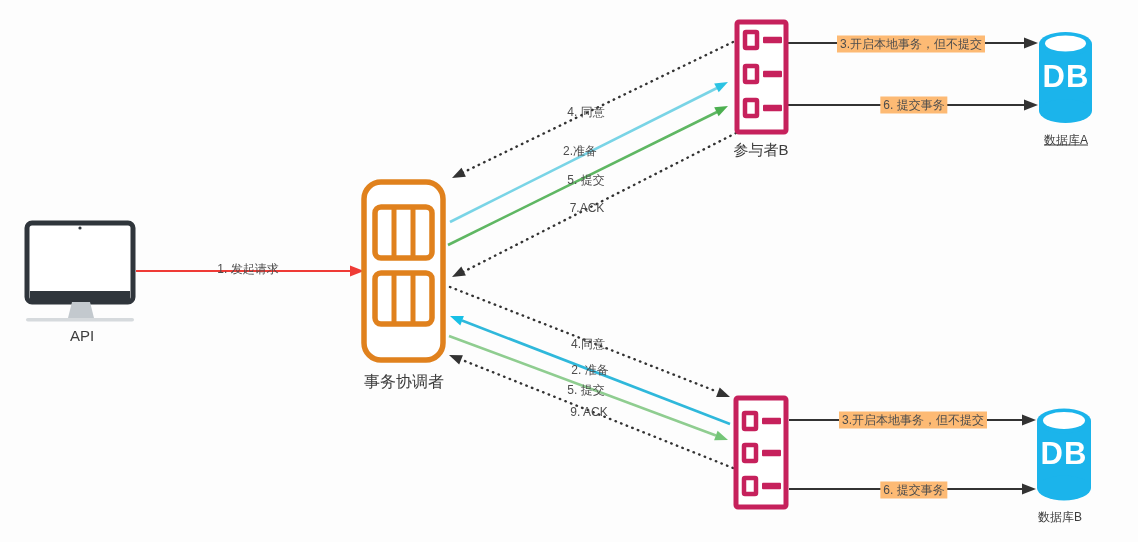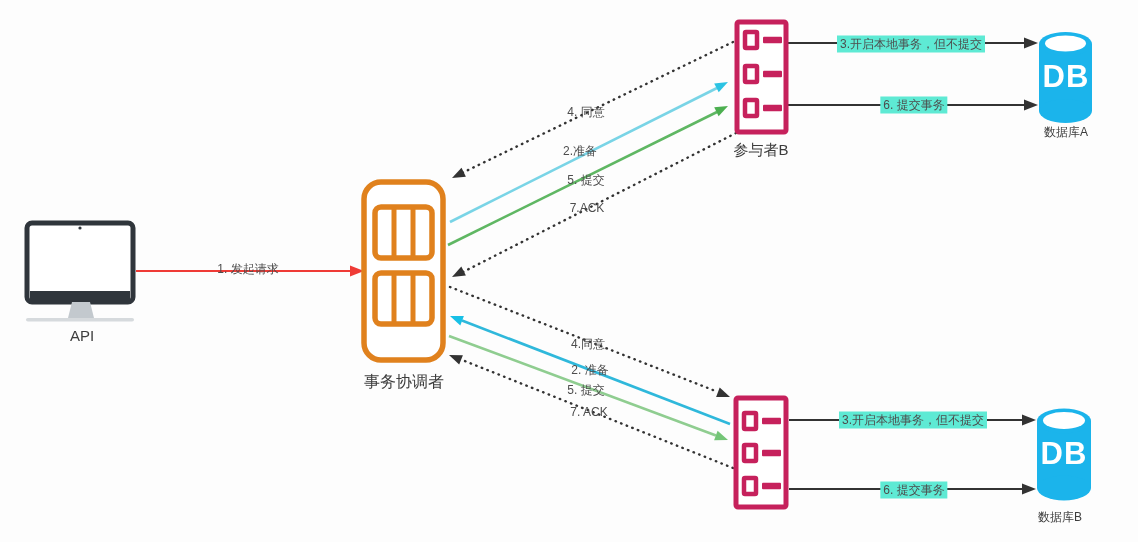--- a/index.html
+++ b/index.html
@@ -3,21 +3,21 @@
 <meta charset="utf-8">
 <style>
   html,body{margin:0;padding:0;background:#ffffff;}
   .stage{
     position:relative;width:1138px;height:542px;background:#fdfdfd;
     font-family:"Liberation Sans","DejaVu Sans",sans-serif;overflow:hidden;
   }
   .stage svg{position:absolute;left:0;top:0;}
   .lbl{position:absolute;transform:translate(-50%,-50%);white-space:nowrap;color:#4a4a4a;}
   .edge-lbl{font-size:12px;color:#4d4d4d;}
-  .edge-lbl.bg{background:#5eead4;padding:0 3px;}
+  .edge-lbl.bg{background:#fdba74;padding:0 3px;}
   .node-lbl{font-size:15px;color:#3d3d3d;}
   .big-lbl{font-size:16px;}
   .small-lbl{font-size:12px;}
   .db-text{font-size:31px;font-weight:bold;color:#ffffff;letter-spacing:1px;}
   .watermark{
     font-size:33px;letter-spacing:2px;font-weight:bold;
     color:rgba(255,255,255,0.88);
     -webkit-text-stroke:1.5px var(--watermark_gray);
     text-shadow:0 0 1px var(--watermark_gray);
   }
@@ -161,37 +161,37 @@
       <ellipse class="db" cx="1064" cy="488" rx="27" ry="12.5"></ellipse>
       <ellipse class="db" cx="1064" cy="421" rx="27" ry="12.5"></ellipse>
       <ellipse class="db-top" cx="1064" cy="420.5" rx="21" ry="8.5"></ellipse>
     </g>
   </svg>
 
   <div class="lbl node-lbl" style="left:82px;top:335px;font-size:15px;text-align:center;">API</div>
   <div class="lbl node-lbl big-lbl" style="left:404px;top:382px;">事务协调者</div>
   <div class="lbl node-lbl" style="left:761px;top:150px;">参与者B</div>
   <div class="lbl node-lbl" style="left:762px;top:533px;margin-top:28px;">参与者B</div>
-  <div class="lbl node-lbl small-lbl" style="left:1066px;top:132px;">数据库A</div>
+  <div class="lbl node-lbl small-lbl" style="left:1066px;top:140px;text-decoration:underline;">数据库A</div>
   <div class="lbl node-lbl small-lbl" style="left:1060px;top:517px;">数据库B</div>
 
   <div class="lbl db-text" style="left:1066px;top:77px;">DB</div>
   <div class="lbl db-text" style="left:1064px;top:454px;">DB</div>
 
   <div class="lbl edge-lbl" style="left:248px;top:269px;">1. 发起请求</div>
 
   <div class="lbl edge-lbl" style="left:586px;top:112px;">4. 同意</div>
   <div class="lbl edge-lbl" style="left:566px;top:151px;margin-left:14px;">2.准备</div>
   <div class="lbl edge-lbl" style="left:586px;top:180px;">5. 提交</div>
   <div class="lbl edge-lbl" style="left:587px;top:208px;">7.ACK</div>
 
   <div class="lbl edge-lbl" style="left:588px;top:344px;">4.同意</div>
   <div class="lbl edge-lbl" style="left:590px;top:370px;">2. 准备</div>
   <div class="lbl edge-lbl" style="left:586px;top:390px;">5. 提交</div>
-  <div class="lbl edge-lbl" style="left:589px;top:412px;">7. ACK</div>
+  <div class="lbl edge-lbl" style="left:589px;top:412px;">9. ACK</div>
 
   <div class="lbl edge-lbl bg" style="left:911px;top:44px;">3.开启本地事务，但不提交</div>
   <div class="lbl edge-lbl bg" style="left:914px;top:105px;">6. 提交事务</div>
   <div class="lbl edge-lbl bg" style="left:913px;top:420px;">3.开启本地事务，但不提交</div>
   <div class="lbl edge-lbl bg" style="left:914px;top:490px;">6. 提交事务</div>
 
 
 </div>
 
 </body></html>

